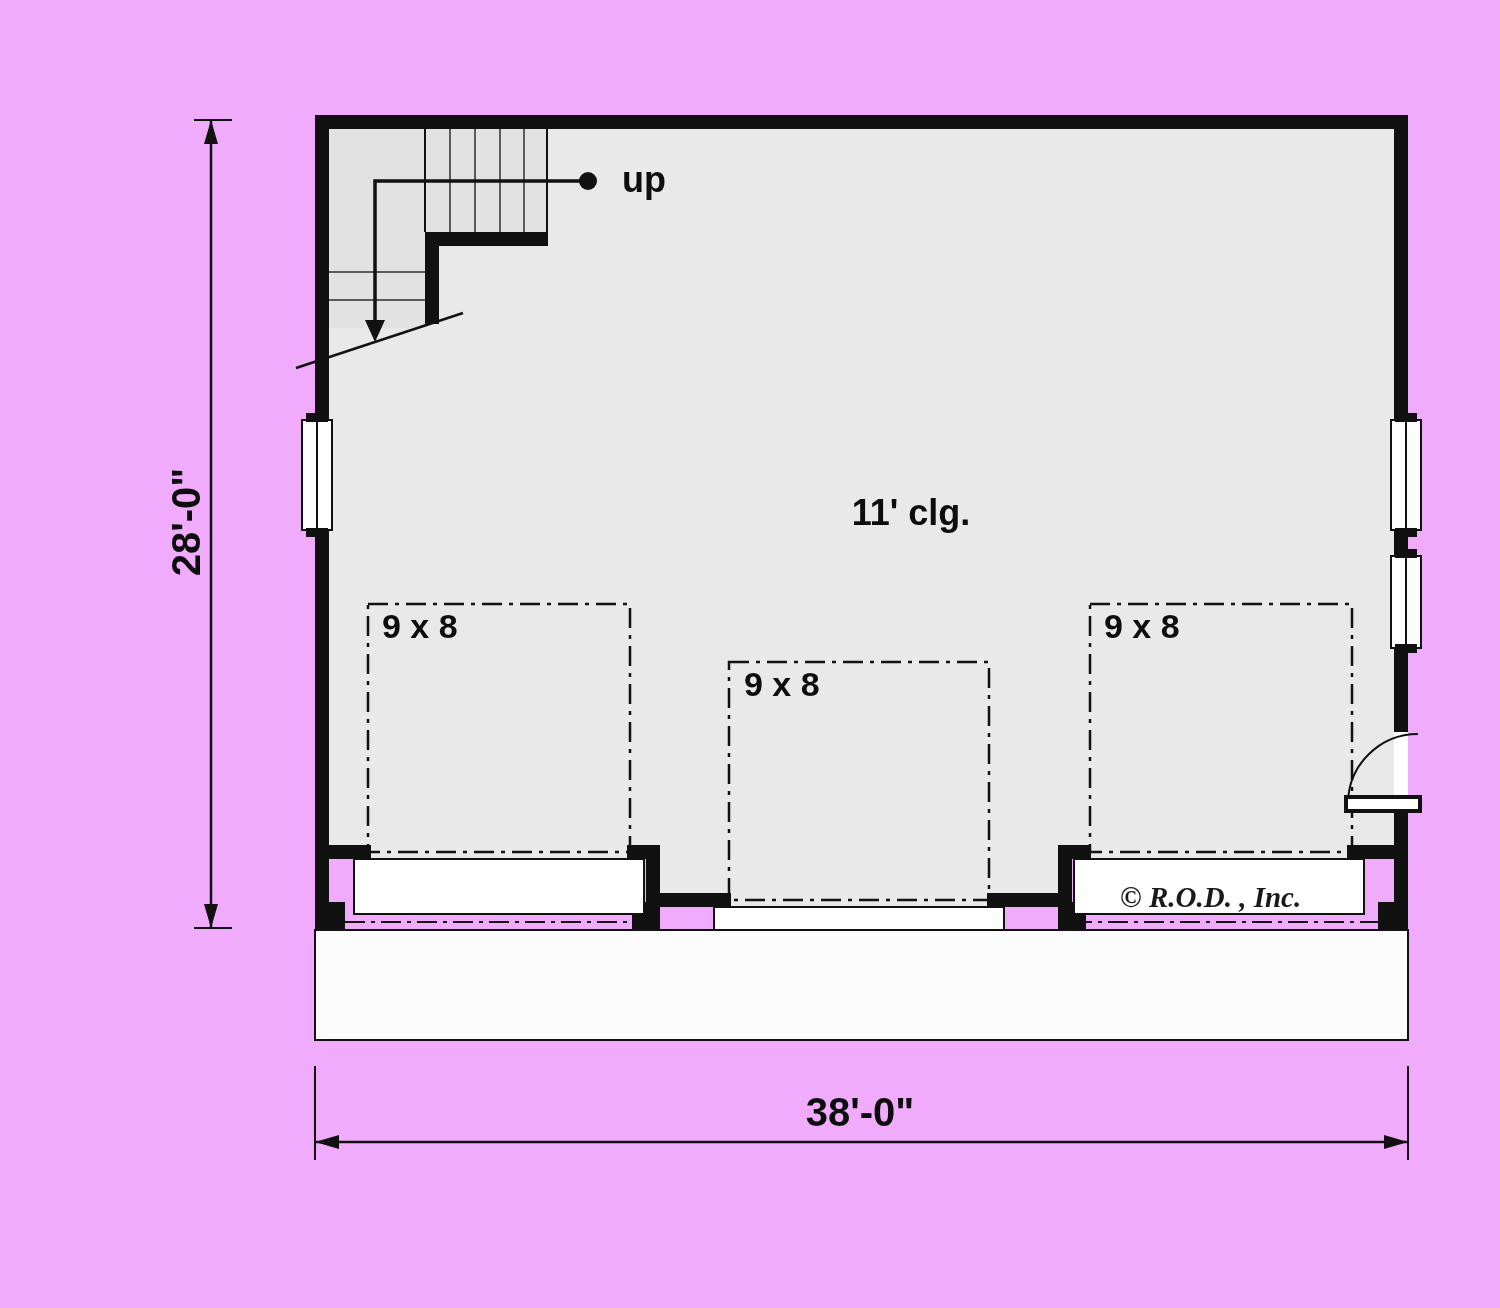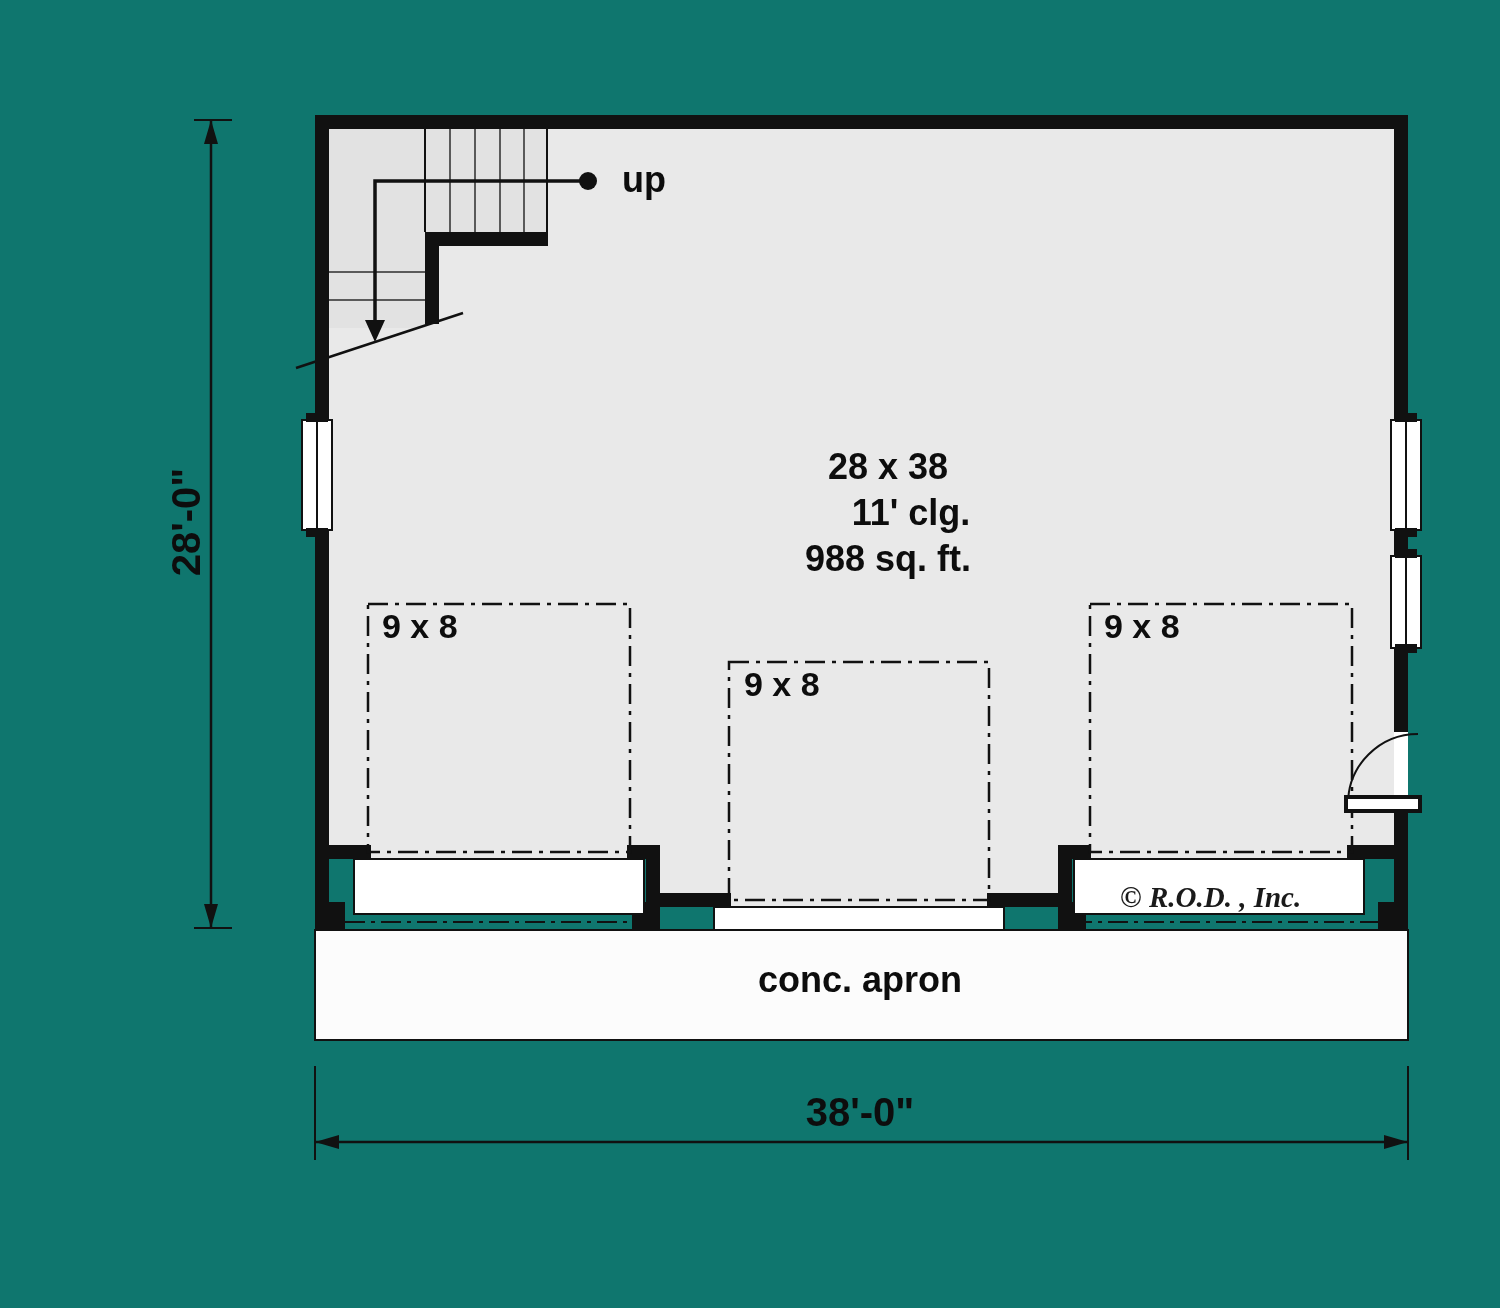--- a/index.html
+++ b/index.html
@@ -1,19 +1,19 @@
 <!DOCTYPE html>
 <html><head>
 <meta charset="utf-8">
 <style>
   html,body{margin:0;padding:0;background:#ffffff;}
   #canvas{
     position:relative;
     width:1500px;height:1308px;
-    background:#0f766e;
+    background:#f0abfc;
     overflow:hidden;
     font-family:"Liberation Sans",sans-serif;
   }
   #plan-svg{position:absolute;left:0;top:0;}
   .label{
     position:absolute;
     font-family:"Liberation Sans",sans-serif;
     font-weight:700;
     color:#0d0d0d;
     white-space:nowrap;
@@ -155,28 +155,25 @@
       <line x1="315" y1="1066" x2="315" y2="1160" stroke-width="2"></line>
       <line x1="1408" y1="1066" x2="1408" y2="1160" stroke-width="2"></line>
       <line x1="315" y1="1142" x2="1408" y2="1142" stroke-width="2.5"></line>
       <polygon points="315,1142 339,1135 339,1149" fill="#111111" stroke="none"></polygon>
       <polygon points="1408,1142 1384,1135 1384,1149" fill="#111111" stroke="none"></polygon>
     </g>
   </svg>
 
   <div class="label lbl-up">up</div>
 
-  <div class="label lbl-size">28 x 38</div>
   <div class="label lbl-clg">11' clg.</div>
-  <div class="label lbl-area">988 sq. ft.</div>
 
   <div class="label lbl-door1">9 x 8</div>
   <div class="label lbl-door2">9 x 8</div>
   <div class="label lbl-door3">9 x 8</div>
 
   <div class="label lbl-copyright">© R.O.D. , Inc.</div>
 
-  <div class="label lbl-apron">conc. apron</div>
 
   <div class="label lbl-dim-left">28'-0"</div>
   <div class="label lbl-dim-bottom">38'-0"</div>
 
 </div>
 
 </body></html>

